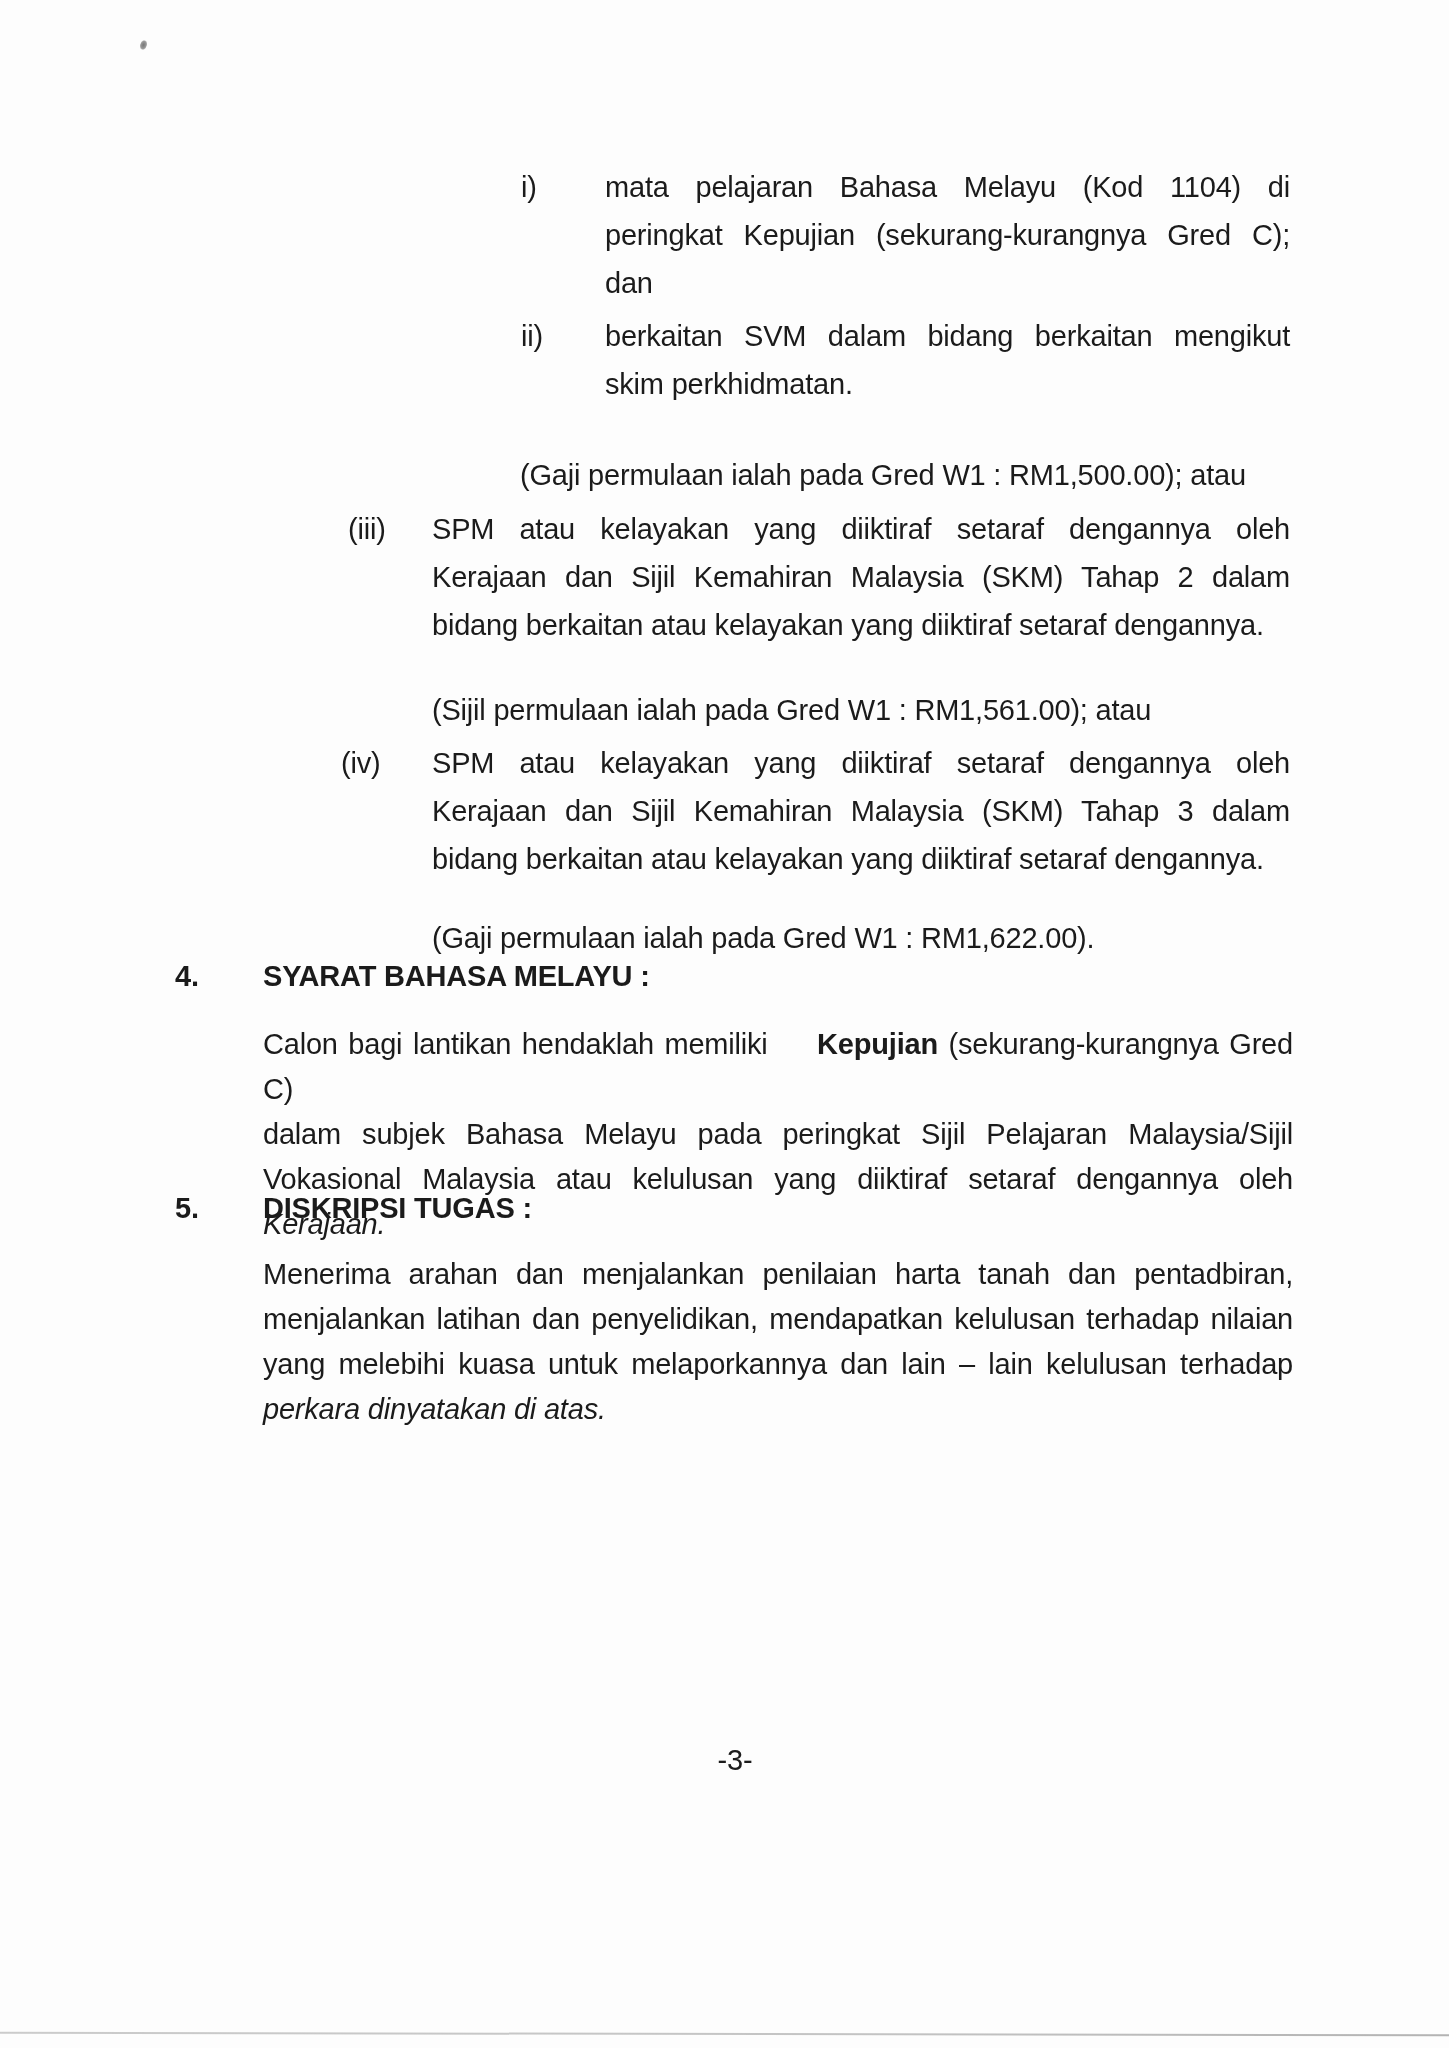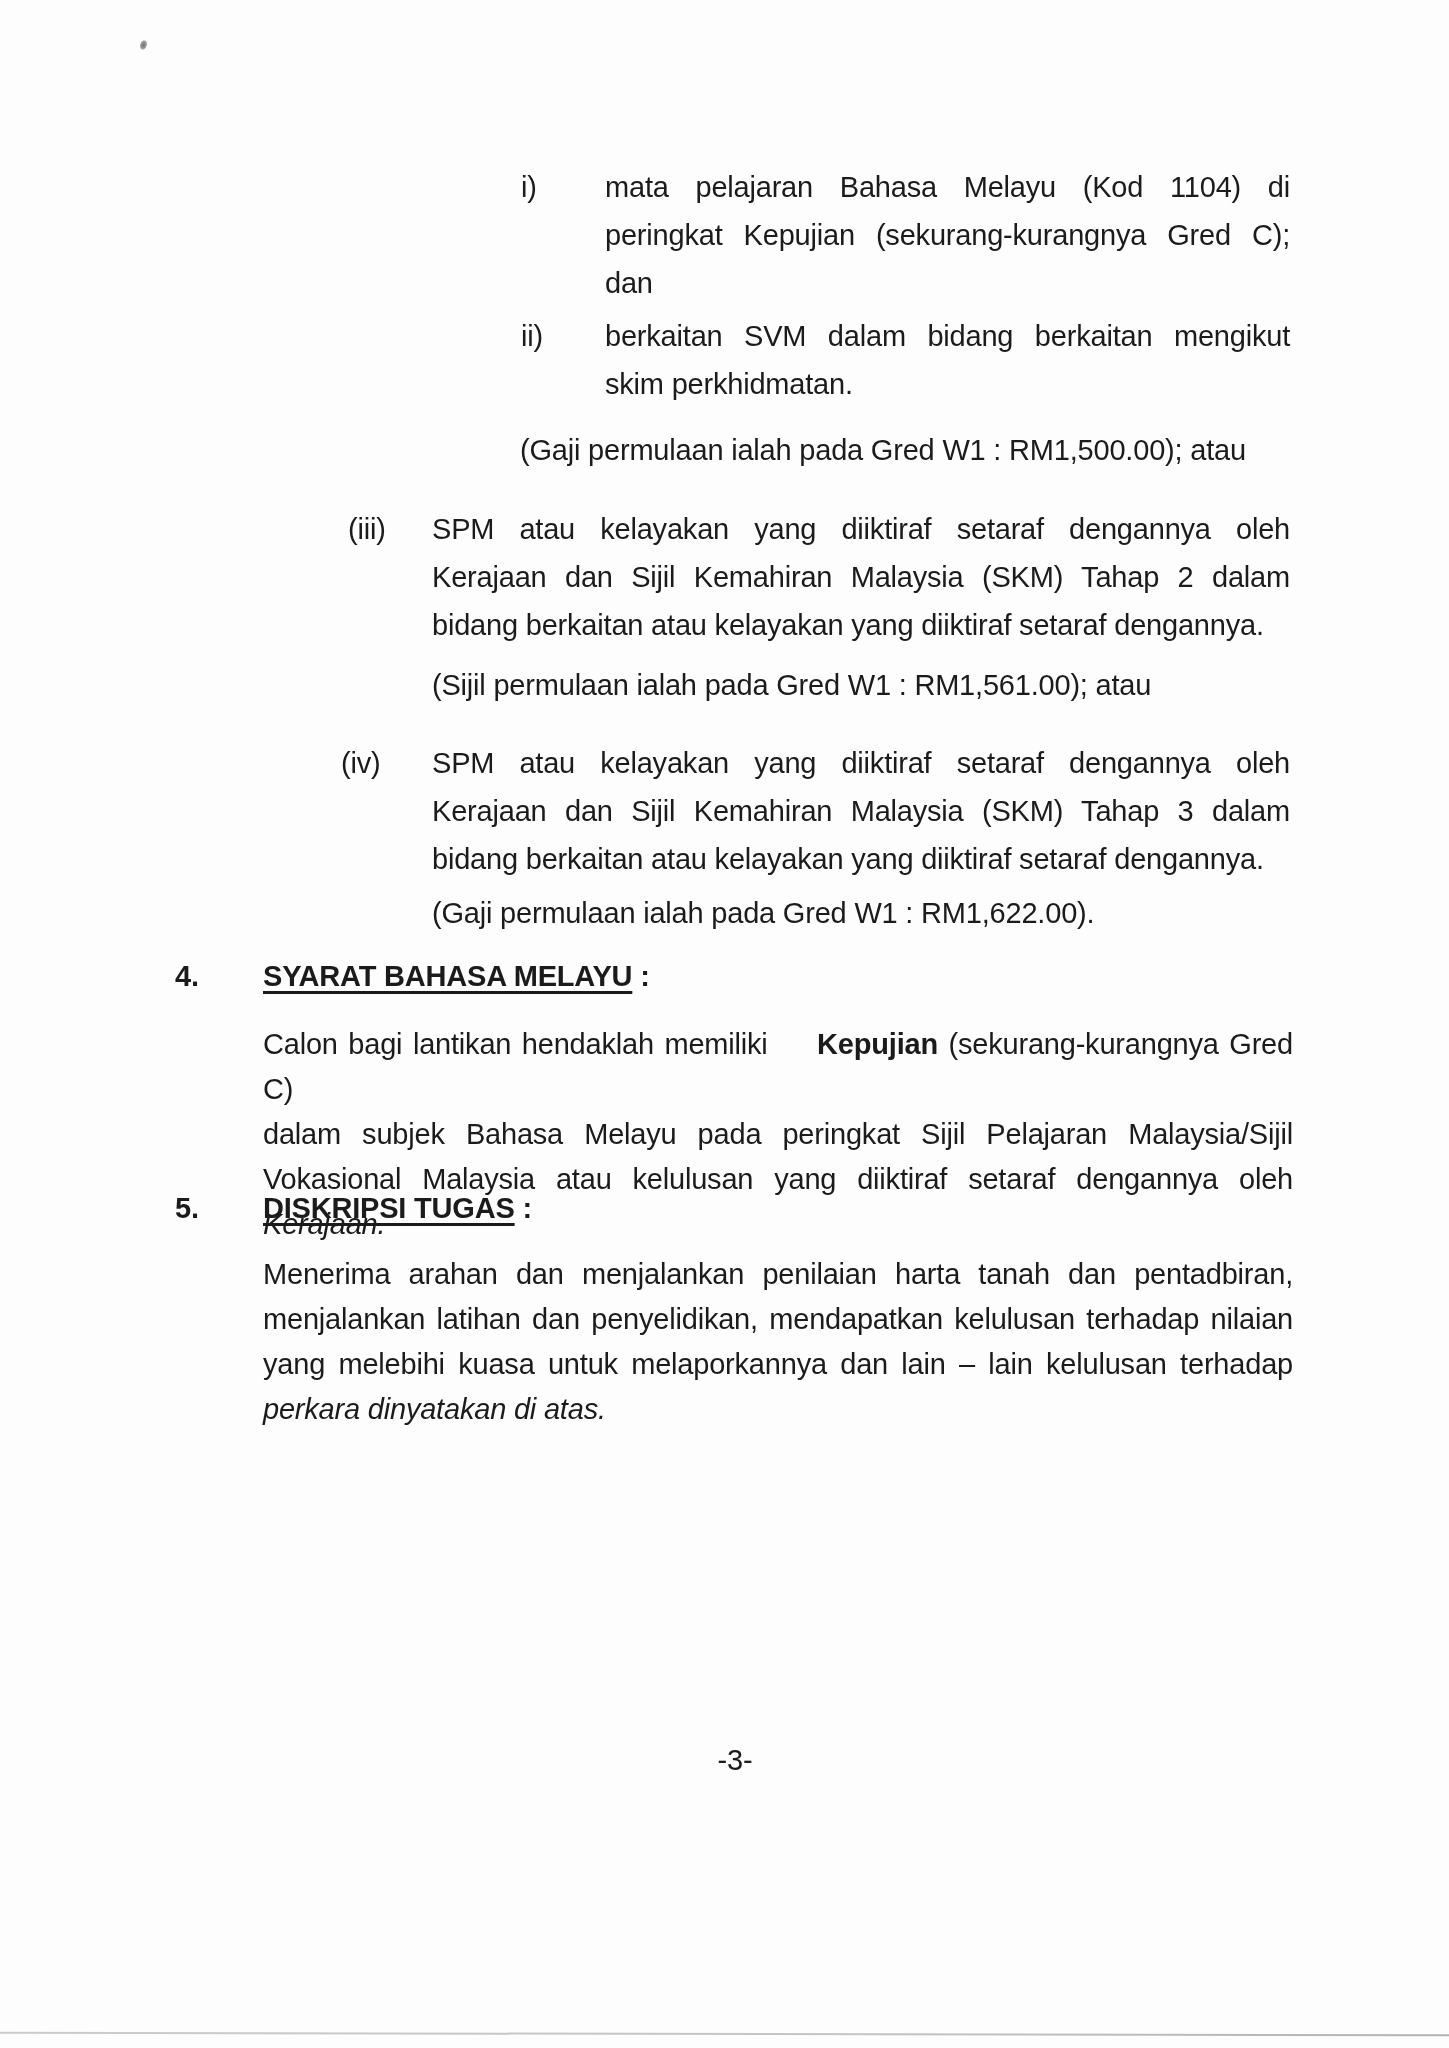--- a/index.html
+++ b/index.html
@@ -14,26 +14,25 @@
     color: #1b1b1b;
     font-size: 29px;
     letter-spacing: -0.2px;
   }
   .abs { position: absolute; }
   
   .clause { line-height: 48px; }
   .clause .jline { text-align: justify; text-align-last: justify; }
   .clause .lline { text-align: left; }
   .clause-label { line-height: 48px; }
-  .salary-note { line-height: 48px; white-space: nowrap; }
+  .salary-note { line-height: 48px; white-space: nowrap; margin-top: 25px; }
   
   .sec-number { font-weight: bold; line-height: 46px; }
   .sec-heading { font-weight: bold; line-height: 46px; white-space: nowrap; }
   .sec-heading .uline {
-    text-decoration: underline;
     text-decoration-thickness: 3px;
     text-underline-offset: 5px;
     text-align: right;
   }
   .para { line-height: 45px; }
   .para .jline { text-align: justify; text-align-last: justify; }
   .para .lline { text-align: left; font-style: italic; }
   .para b { font-weight: bold; margin-left: 39px; }
   .page-number { line-height: 48px; text-align: center; }
   

